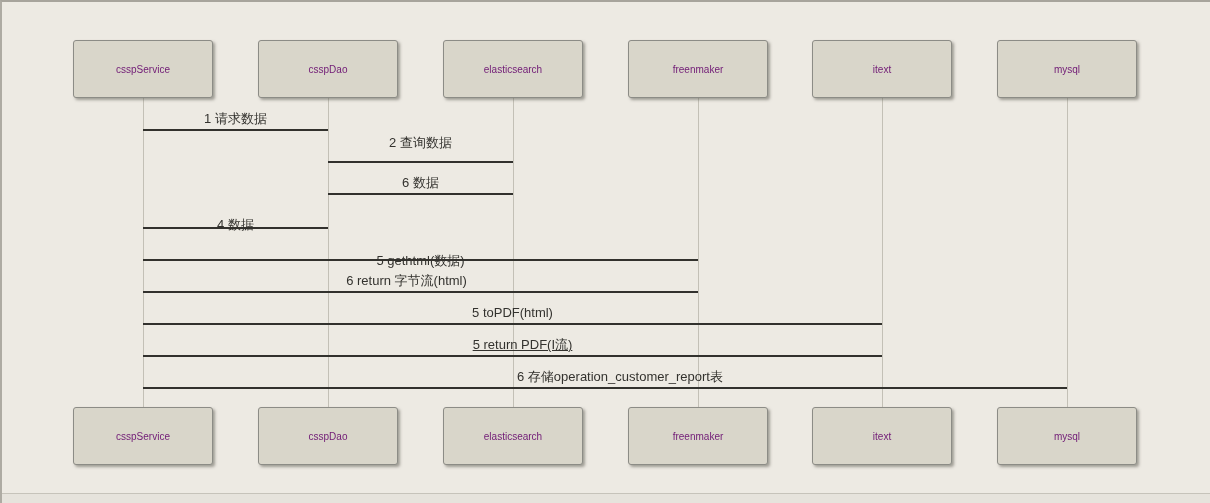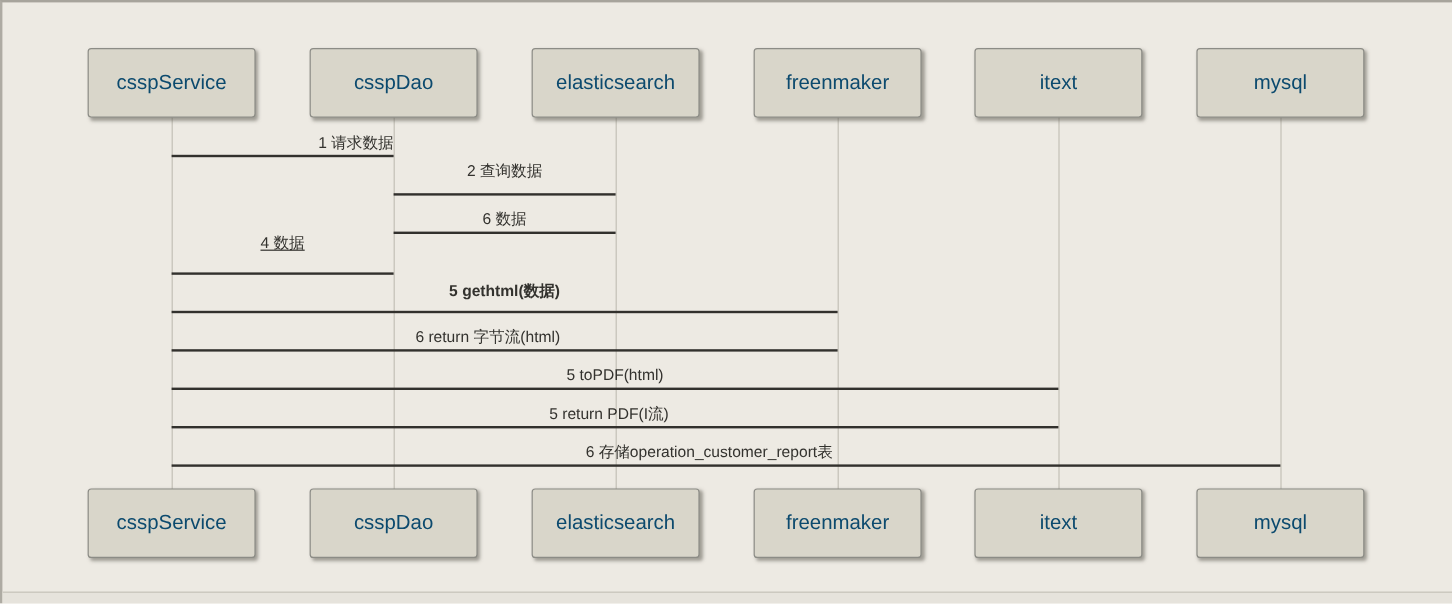--- a/index.html
+++ b/index.html
@@ -28,22 +28,22 @@
     box-sizing: border-box;
     width: 140px;
     height: 58px;
     background: #d9d6ca;
     border: 1px solid #8c8c86;
     border-radius: 3px;
     box-shadow: 2px 2px 3px rgba(95, 92, 84, 0.55);
     display: flex;
     align-items: center;
     justify-content: center;
-    font-size: 17px;
-    color: #0c4a6e;
+    font-size: 10px;
+    color: #701a75;
   }
   .lifeline {
     position: absolute;
     width: 0px;
     border-left: 1px solid #c3c0b6;
   }
   .message-line {
     position: absolute;
     height: 0px;
     border-top: 2px solid #32312d;
@@ -114,34 +114,34 @@
           <span>freenmaker</span>
         </div>
         <div class="participant-box" style="left: 810px; top: 405px;">
           <span>itext</span>
         </div>
         <div class="participant-box" style="left: 995px; top: 405px;">
           <span>mysql</span>
         </div>
       </div>
     <div id="messages">
-        <div class="message-label" style="left: 141px; width: 185px; top: 108px; text-align: right;">1 请求数据</div>
+        <div class="message-label" style="left: 141px; width: 185px; top: 108px;">1 请求数据</div>
         <div class="message-line" style="left: 141px; width: 185px; top: 127px;"></div>
         <div class="message-label" style="left: 326px; width: 185px; top: 132px;">2 查询数据</div>
         <div class="message-line" style="left: 326px; width: 185px; top: 159px;"></div>
         <div class="message-label" style="left: 326px; width: 185px; top: 172px;">6 数据</div>
         <div class="message-line" style="left: 326px; width: 185px; top: 191px;"></div>
-        <div class="message-label" style="left: 141px; width: 185px; top: 192px; text-decoration: underline;">4 数据</div>
+        <div class="message-label" style="left: 141px; width: 185px; top: 214px;">4 数据</div>
         <div class="message-line" style="left: 141px; width: 185px; top: 225px;"></div>
-        <div class="message-label" style="left: 141px; width: 555px; top: 232px; font-weight: bold;">5 gethtml(数据)</div>
+        <div class="message-label" style="left: 141px; width: 555px; top: 250px;">5 gethtml(数据)</div>
         <div class="message-line" style="left: 141px; width: 555px; top: 257px;"></div>
         <div class="message-label" style="left: 127px; width: 555px; top: 270px;">6 return 字节流(html)</div>
         <div class="message-line" style="left: 141px; width: 555px; top: 289px;"></div>
         <div class="message-label" style="left: 141px; width: 739px; top: 302px; text-align: center;">5 toPDF(html)</div>
         <div class="message-line" style="left: 141px; width: 739px; top: 321px;"></div>
-        <div class="message-label" style="left: 136px; width: 739px; top: 334px;">5 return PDF(I流)</div>
+        <div class="message-label" style="left: 151px; width: 739px; top: 334px; text-decoration: underline;">5 return PDF(I流)</div>
         <div class="message-line" style="left: 141px; width: 739px; top: 353px;"></div>
-        <div class="message-label" style="left: 127px; width: 924px; top: 366px;">6 存储operation_customer_report表</div>
+        <div class="message-label" style="left: 156px; width: 924px; top: 366px;">6 存储operation_customer_report表</div>
         <div class="message-line" style="left: 141px; width: 924px; top: 385px;"></div>
       </div>
   </div>
   <div class="bottom-strip"></div>
 </div>
 
 </body></html>

